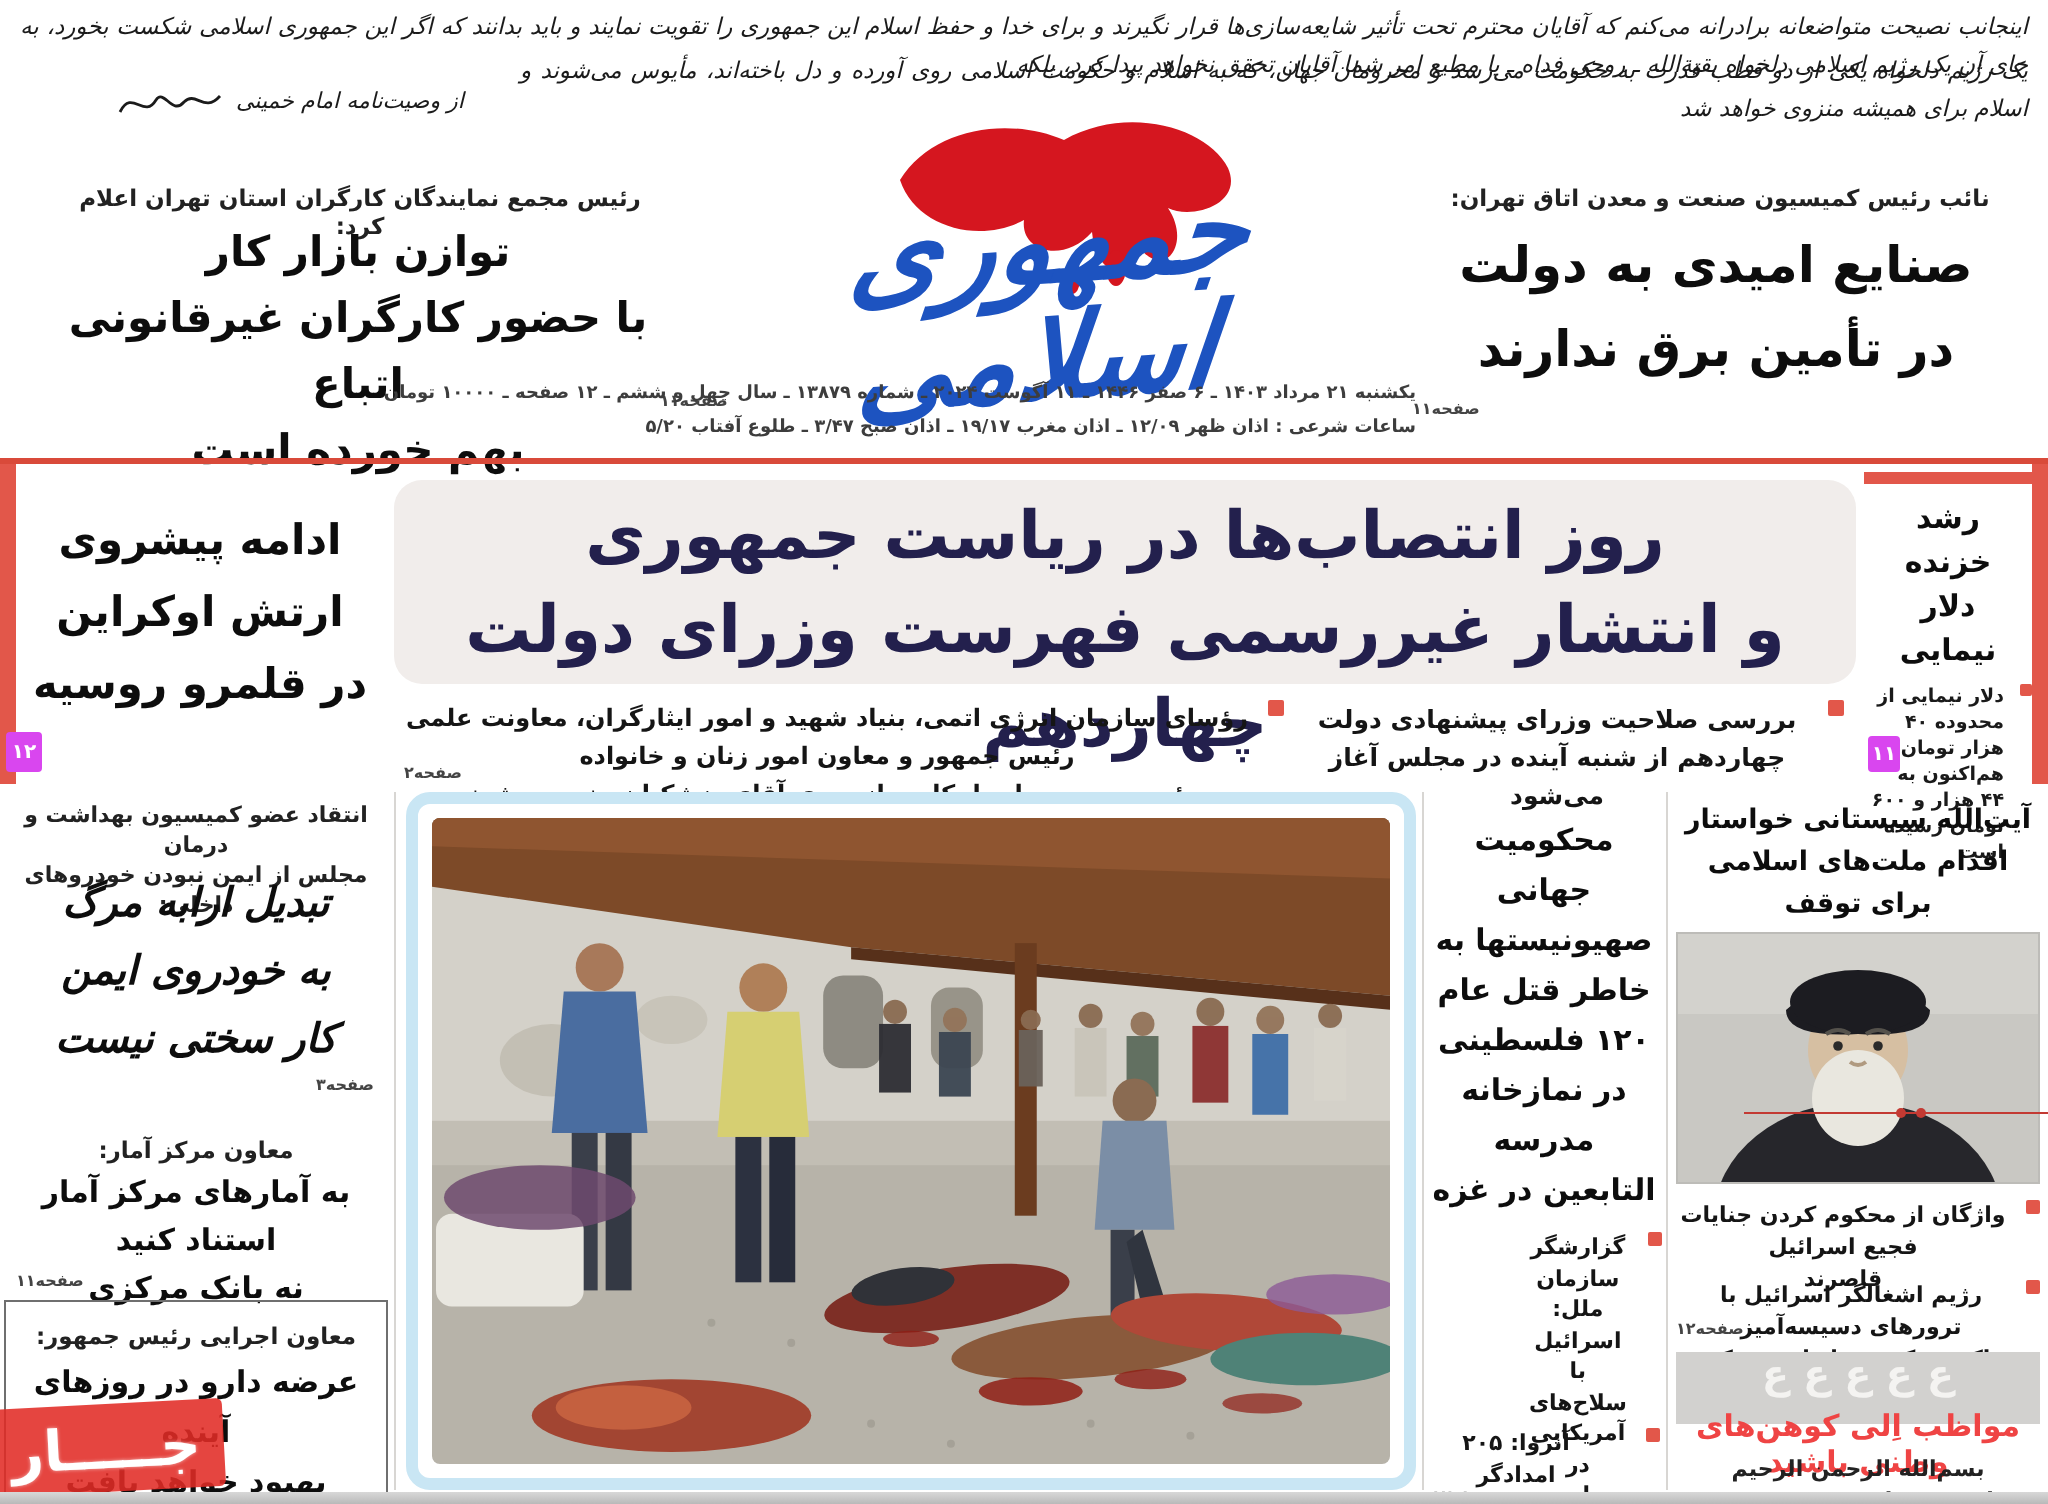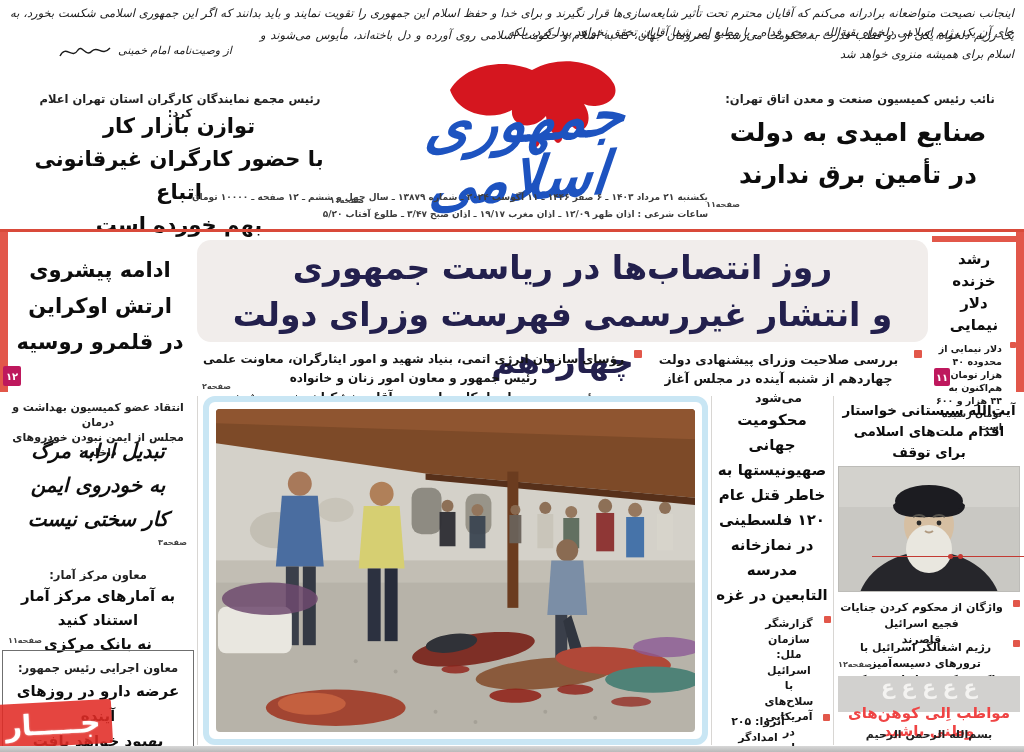--- a/index.html
+++ b/index.html
@@ -13,21 +13,21 @@
   .testament-attr{font-family:"DejaVu Serif",serif;font-style:italic;font-size:11px;color:#1b1b1b;}
   
   .kicker{font-weight:bold;font-size:11.5px;color:#222;text-align:center;}
   .mast-headline{font-weight:bold;color:#0d0d0d;text-align:center;}
   .pagenum{font-size:8px;color:#444;font-weight:bold;}
   .logo-text{font-weight:bold;font-style:italic;color:#1d53c0;font-size:58px;
              transform:rotate(-4deg) skewX(-10deg);letter-spacing:1px;line-height:1;}
   .dateline{font-size:9px;font-weight:bold;color:#3d3d3d;white-space:nowrap;text-align:center;}
   .red-rule{background:#d94a3a;}
   .red-bar{background:#e2574a;}
-  .badge{background:#be185d;color:#fff;font-size:10px;font-weight:bold;
+  .badge{background:#d946ef;color:#fff;font-size:10px;font-weight:bold;
          display:flex;align-items:center;justify-content:center;border-radius:2px;}
   .main-band{background:#f1edeb;border-radius:14px;}
   .main-headline{font-weight:bold;color:#23204d;font-size:33px;line-height:47px;text-align:center;}
   .bullet-sq{display:inline-block;width:8px;height:8px;background:#e2574a;border-radius:1px;
              margin-left:5px;vertical-align:2px;flex:none;}
   .bullet-item{font-size:12.5px;font-weight:bold;color:#151515;line-height:19px;text-align:center;}
   .story-headline{font-weight:bold;color:#0d0d0d;text-align:center;}
   .divider-v{background:#d8d6d3;width:1px;}
   .dot-divider{border-top:1px solid #c33a33;position:relative;}
   .dot-divider i{position:absolute;top:-3px;width:5px;height:5px;border-radius:50%;background:#c33a33;}

